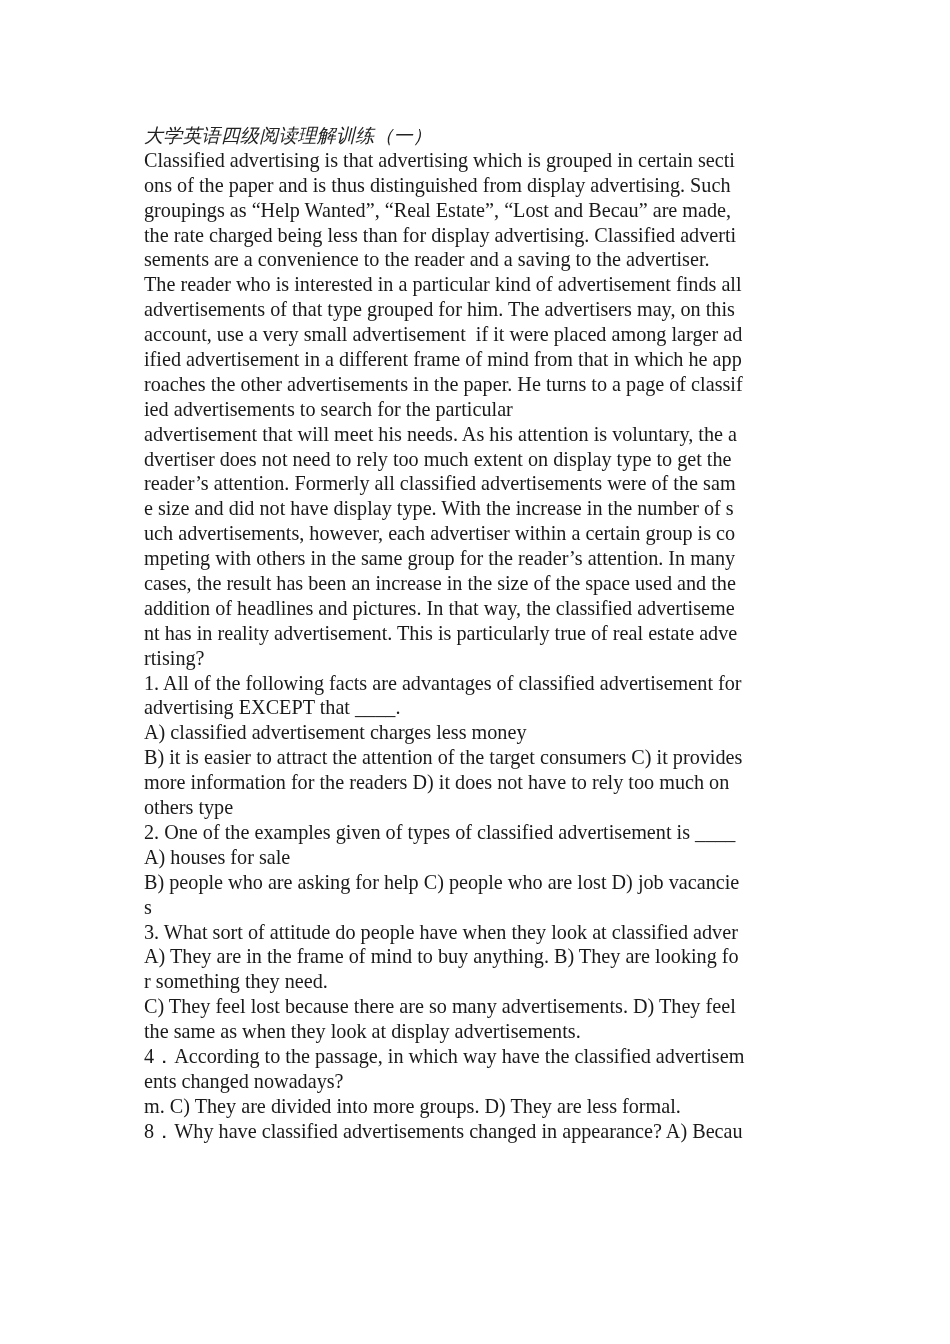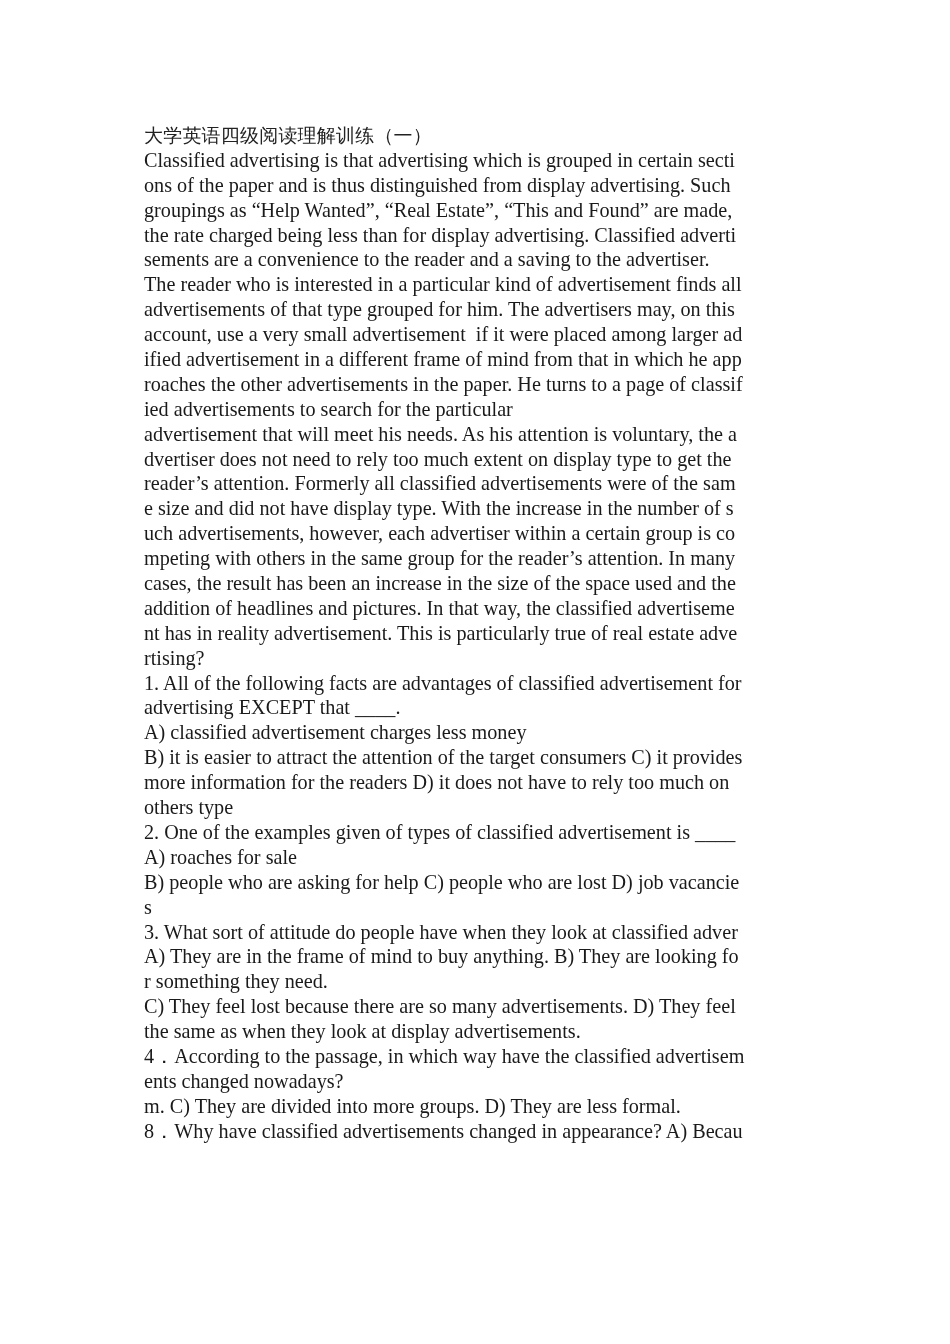--- a/index.html
+++ b/index.html
@@ -34,32 +34,33 @@
   .line {
     display: block;
     white-space: pre;
     height: 24.9px;
   }
   .title {
     font-family: "DejaVu Sans", "Liberation Sans", sans-serif;
     font-size: 19px;
     letter-spacing: 0.2px;
     color: #222222;
+    font-style: italic;
   }
 </style>
 </head>
 <body>
 
 <div class="page">
   <div class="content">
     <span class="line title">大学英语四级阅读理解训练（一）</span>
     <div id="lines">
         <span class="line">Classified advertising is that advertising which is grouped in certain secti</span>
         <span class="line">ons of the paper and is thus distinguished from display advertising. Such</span>
-        <span class="line">groupings as “Help Wanted”, “Real Estate”, “This and Found” are made,</span>
+        <span class="line">groupings as “Help Wanted”, “Real Estate”, “Lost and Becau” are made,</span>
         <span class="line">the rate charged being less than for display advertising. Classified adverti</span>
         <span class="line">sements are a convenience to the reader and a saving to the advertiser.</span>
         <span class="line">The reader who is interested in a particular kind of advertisement finds all</span>
         <span class="line">advertisements of that type grouped for him. The advertisers may, on this</span>
         <span class="line">account, use a very small advertisement  if it were placed among larger ad</span>
         <span class="line">ified advertisement in a different frame of mind from that in which he app</span>
         <span class="line">roaches the other advertisements in the paper. He turns to a page of classif</span>
         <span class="line">ied advertisements to search for the particular</span>
         <span class="line">advertisement that will meet his needs. As his attention is voluntary, the a</span>
         <span class="line">dvertiser does not need to rely too much extent on display type to get the</span>
@@ -71,21 +72,21 @@
         <span class="line">addition of headlines and pictures. In that way, the classified advertiseme</span>
         <span class="line">nt has in reality advertisement. This is particularly true of real estate adve</span>
         <span class="line">rtising?</span>
         <span class="line">1. All of the following facts are advantages of classified advertisement for</span>
         <span class="line">advertising EXCEPT that ____.</span>
         <span class="line">A) classified advertisement charges less money</span>
         <span class="line">B) it is easier to attract the attention of the target consumers C) it provides</span>
         <span class="line">more information for the readers D) it does not have to rely too much on</span>
         <span class="line">others type</span>
         <span class="line">2. One of the examples given of types of classified advertisement is ____</span>
-        <span class="line">A) roaches for sale</span>
+        <span class="line">A) houses for sale</span>
         <span class="line">B) people who are asking for help C) people who are lost D) job vacancie</span>
         <span class="line">s</span>
         <span class="line">3. What sort of attitude do people have when they look at classified adver</span>
         <span class="line">A) They are in the frame of mind to buy anything. B) They are looking fo</span>
         <span class="line">r something they need.</span>
         <span class="line">C) They feel lost because there are so many advertisements. D) They feel</span>
         <span class="line">the same as when they look at display advertisements.</span>
         <span class="line">4．According to the passage, in which way have the classified advertisem</span>
         <span class="line">ents changed nowadays?</span>
         <span class="line">m. C) They are divided into more groups. D) They are less formal.</span>

